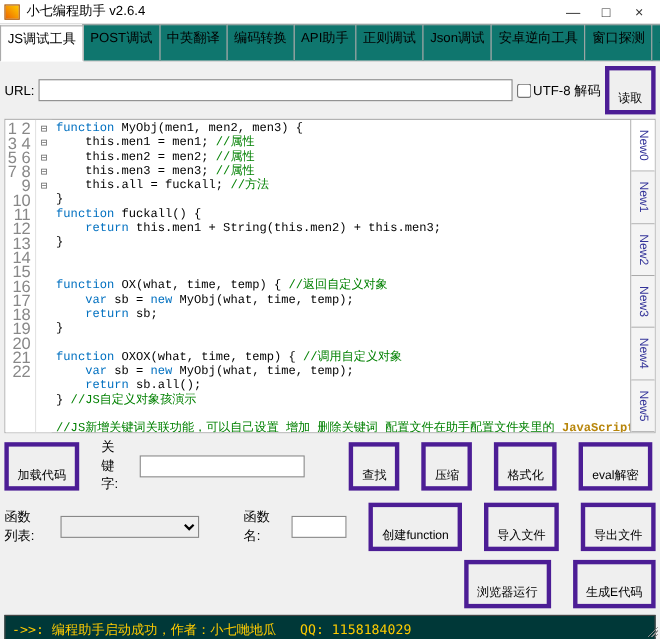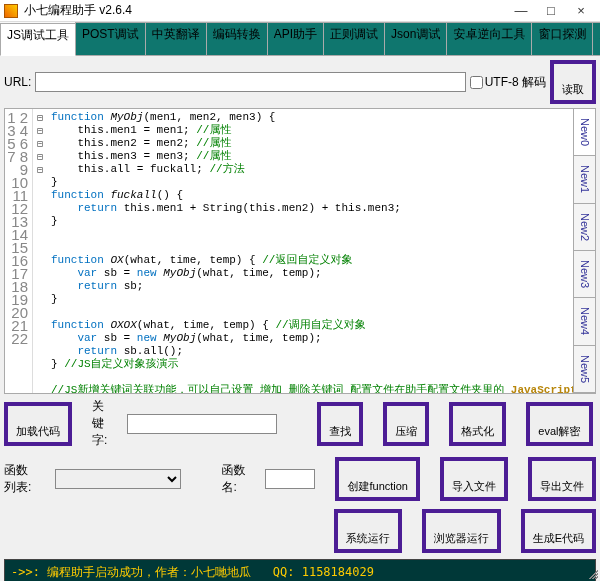--- a/index.html
+++ b/index.html
@@ -109,21 +109,21 @@
 .code {
   flex: 1;
   font-family: Consolas, "Courier New", monospace;
   font-size: 11px;
   line-height: 13px;
   padding: 2px 4px;
   white-space: pre;
   overflow: hidden;
 }
 .kw { color: #0070c0; }
-.fn { color: #000; font-style: italic; }
+.fn { color: #000; }
 .cm { color: #008000; }
 .op { color: #000; }
 .hi { color: #b8860b; font-weight: bold; }
 .sidetabs {
   width: 22px;
   display: flex;
   flex-direction: column;
   background: #eee;
   border-left: 1px solid #aaa;
 }
@@ -311,21 +311,20 @@
   <select style="width:200px"><option></option></select>
   <div class="spacer"></div>
   <span>函数名:</span>
   <input type="text" style="width: 50px;" value="">
   <button class="btn">创建function</button>
   <button class="btn">导入文件</button>
   <button class="btn">导出文件</button>
 </div>
 
 <div class="toolrow" style="justify-content:flex-end">
-  <button class="btn">系统运行</button>
   <button class="btn">浏览器运行</button>
   <button class="btn">生成E代码</button>
 </div>
 
 <div class="console" id="console">-&gt;&gt;: 编程助手启动成功，作者：小七哋地瓜   QQ: 1158184029
 -&gt;&gt;: 帮助: 快捷键Alt+Q最小化至托盘/显示
 -&gt;&gt;: 欢迎使用</div>
 
 <div class="resize-grip"></div>
 

